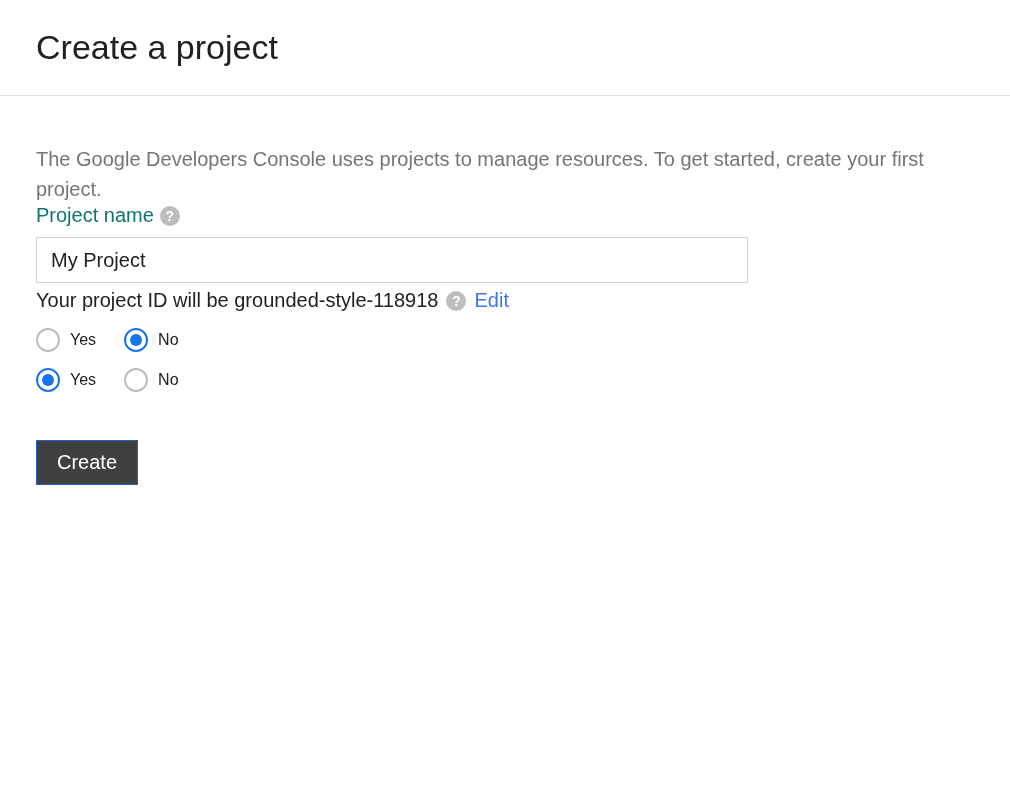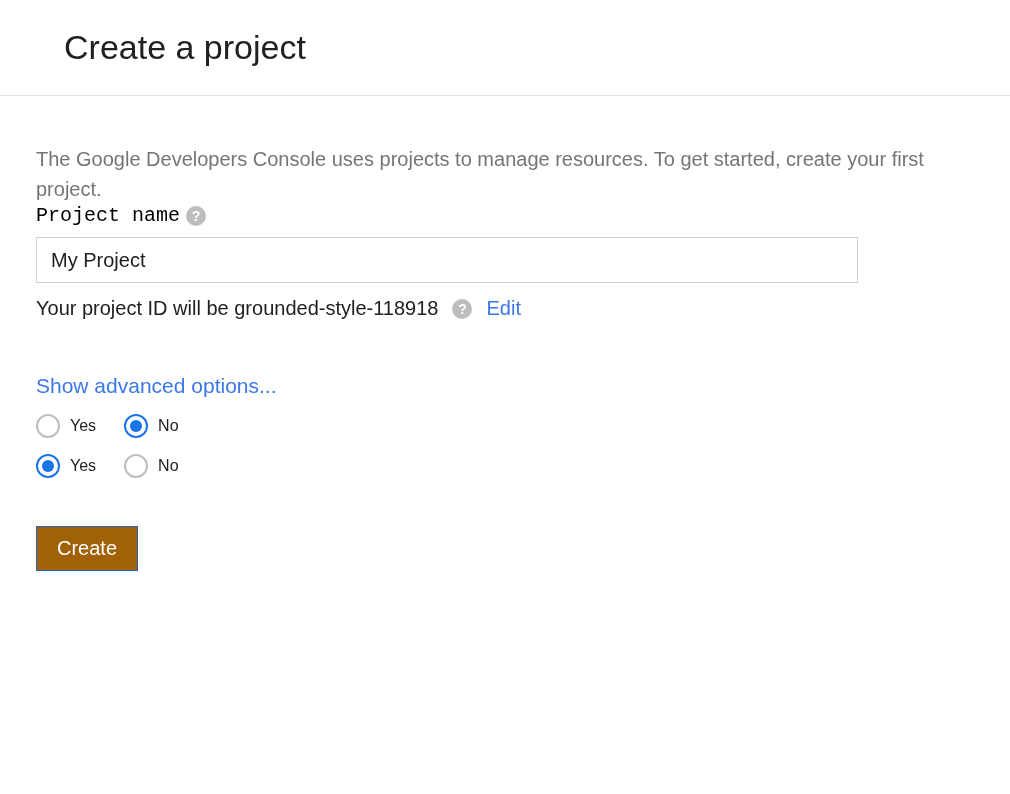--- a/index.html
+++ b/index.html
@@ -10,71 +10,69 @@
       width: 1010px;
     }
     .header {
       padding: 28px 36px 28px 36px;
       border-bottom: 1px solid #e0e0e0;
     }
     .header h1 {
       font-size: 34px;
       font-weight: 400;
       color: #212121;
-      margin-left: 28px;
     }
     .content {
       padding: 48px 36px 36px 36px;
     }
     .intro {
       font-size: 20px;
       color: #757575;
       line-height: 1.5;
       max-width: 900px;
     }
     .field-label-row {
       display: flex;
       align-items: center;
       gap: 6px;
       margin-bottom: 10px;
     }
     .field-label {
       font-size: 20px;
-      color: #000000;
+      color: #0f766e;
       font-weight: 400;
-      font-family: Liberation Mono, monospace;
     }
     .help-icon {
       display: inline-flex;
       align-items: center;
       justify-content: center;
       width: 20px;
       height: 20px;
       border-radius: 50%;
       background: #bdbdbd;
       color: #fff;
       font-size: 14px;
       font-weight: bold;
     }
     .text-input {
-      width: 822px;
+      width: 712px;
       height: 46px;
       border: 1px solid #cfcfcf;
       padding: 0 14px;
       font-size: 20px;
       color: #212121;
       outline: none;
     }
     .project-id-row {
-      margin-top: 14px;
+      margin-top: 6px;
       font-size: 20px;
       color: #212121;
       display: flex;
       align-items: center;
-      gap: 14px;
+      gap: 8px;
       flex-wrap: wrap;
     }
     .link {
       color: #3b78e7;
       cursor: pointer;
       text-align: center;
     }
     .advanced-link {
       display: inline-block;
       margin-top: 54px;
@@ -123,21 +121,21 @@
       height: 12px;
       background: #1a73e8;
       border-radius: 50%;
     }
     .radio-label {
       font-size: 16px;
       color: #212121;
     }
     .create-btn {
       margin-top: 48px;
-      background: #a16207;
+      background: #404040;
       color: #fff;
       border: 1px solid #2a5fc1;
       font-size: 20px;
       padding: 10px 20px;
       cursor: pointer;
     }
   </style>
 </head>
 <body>
 
@@ -155,21 +153,20 @@
   </div>
 
   <input type="text" class="text-input" value="My Project" style="">
 
   <div class="project-id-row">
     <span><span>Your project ID will be </span><span>grounded-style-118918</span></span>
     <span class="help-icon">?</span>
     <span class="link">Edit</span>
   </div>
 
-  <span class="advanced-link">Show advanced options...</span>
 
 
   <div class="radio-row">
     <div class="radio-option">
       <span class="radio"></span>
       <span class="radio-label">Yes</span>
     </div>
     <div class="radio-option">
       <span class="radio selected"></span>
       <span class="radio-label">No</span>

